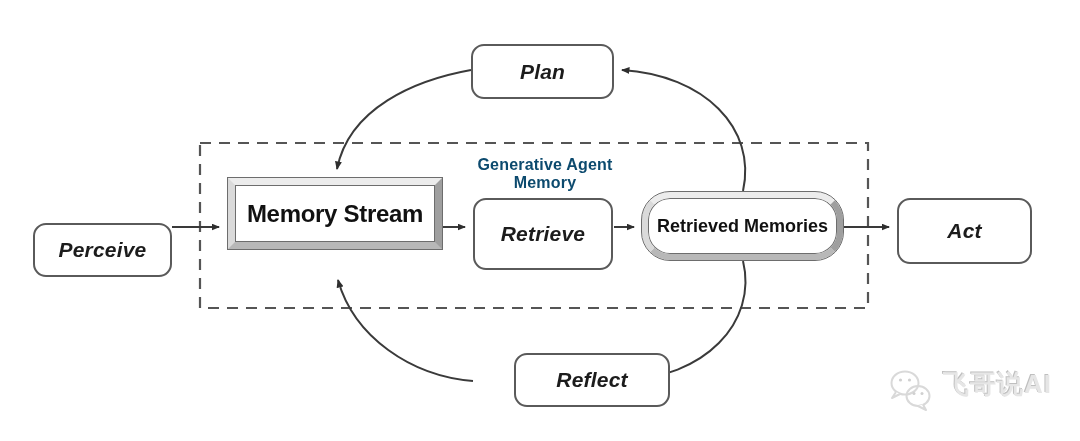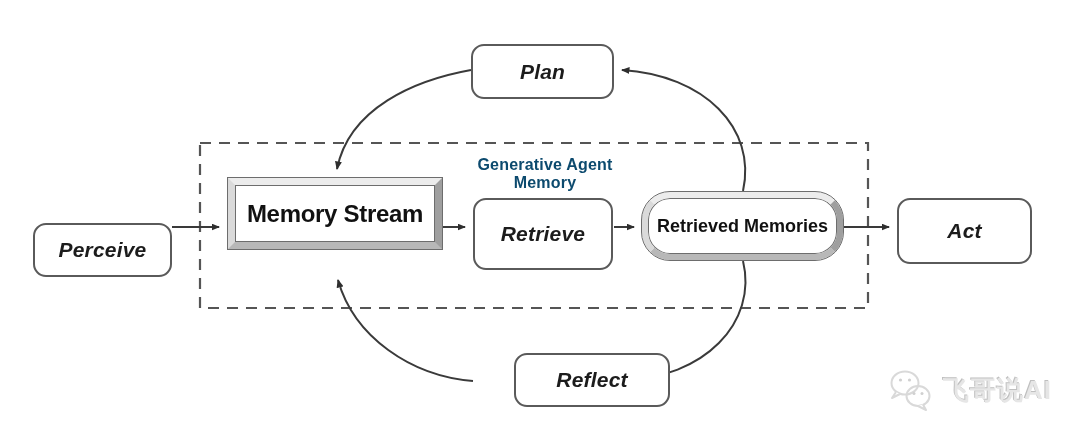--- a/index.html
+++ b/index.html
@@ -46,21 +46,21 @@
   .gam-title{
     position:absolute;left:450px;top:156px;width:190px;
     text-align:center;
     font-weight:bold;font-size:16px;color:#0c4a6e;
     letter-spacing:.2px;
   }
 
   
   .watermark{
     position:absolute;right:28px;bottom:28px;
-    display:flex;align-items:center;gap:6px;
+    display:flex;align-items:flex-start;gap:6px;
     pointer-events:none;
   }
   .wm-text{
     font-size:26px;font-weight:bold;
     color:#e6e6e6;
     text-shadow:-1px -1px 0 #bfbfbf, 1px 1px 0 #ffffff;
     letter-spacing:1px;
   }
 </style>
 </head>

